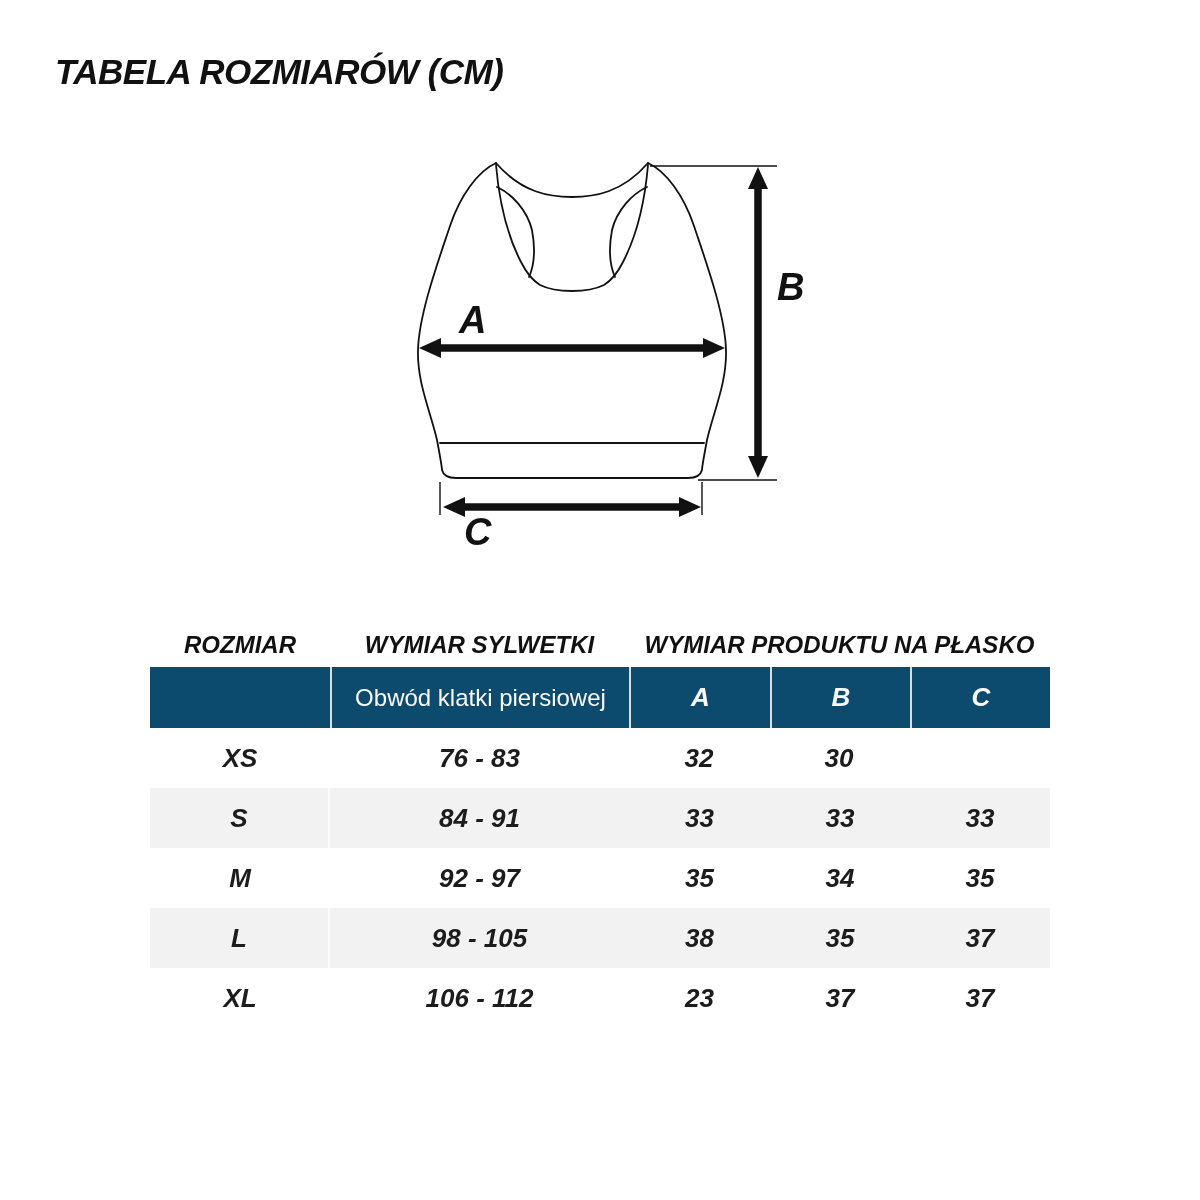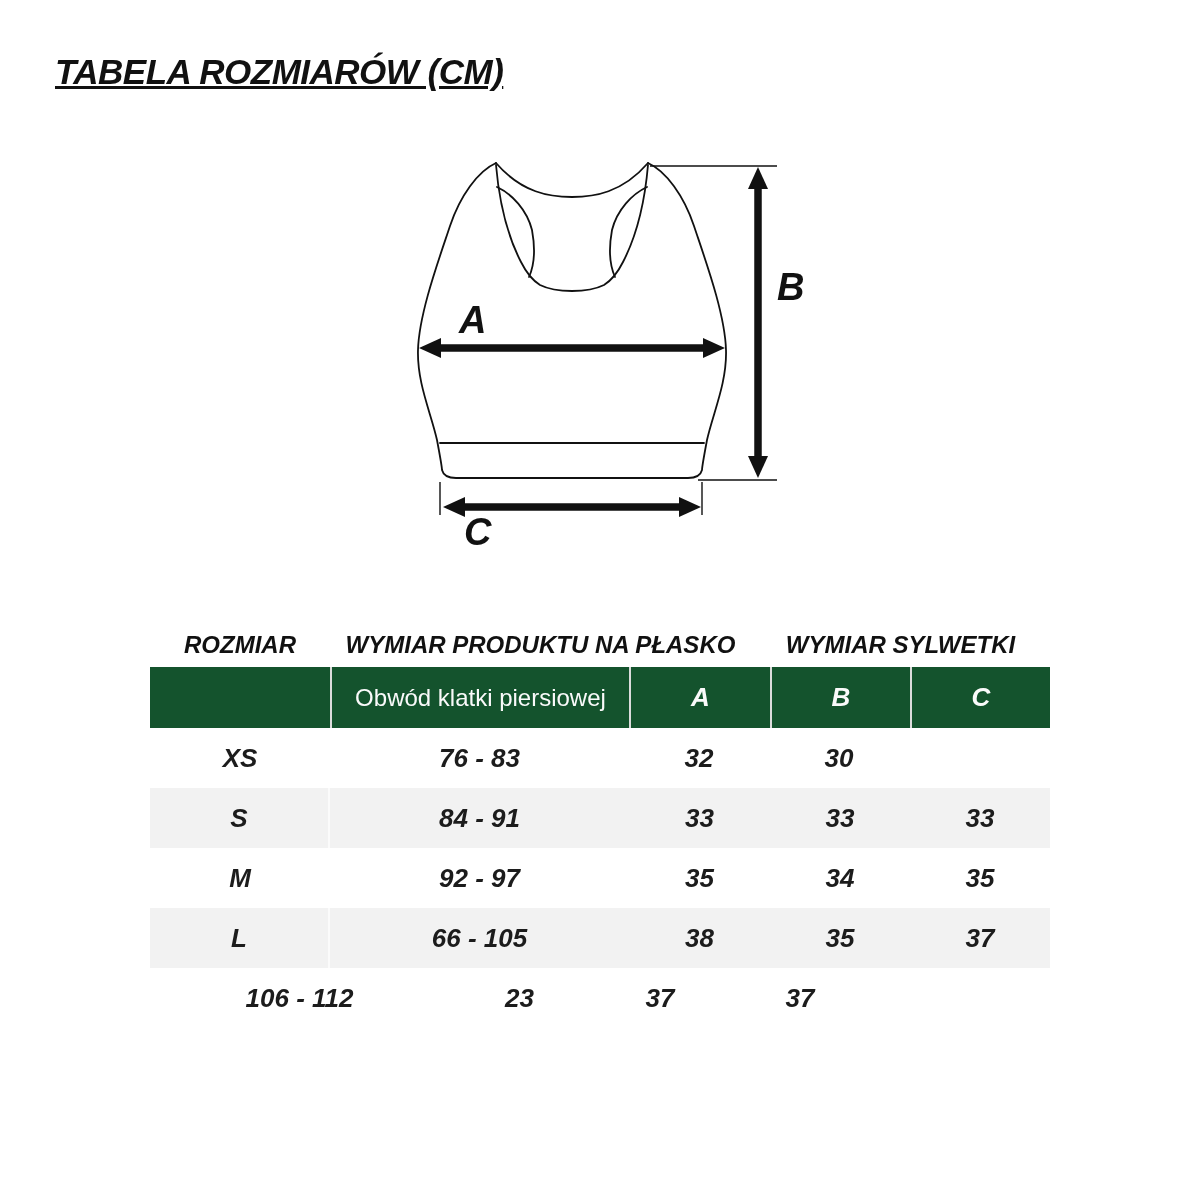--- a/index.html
+++ b/index.html
@@ -13,21 +13,20 @@
   }
   .page-title {
     position: absolute;
     left: 55px; top: 52px;
     font-size: 35px;
     font-weight: bold;
     font-style: italic;
     letter-spacing: -0.5px;
     color: #111111;
     white-space: nowrap;
-    text-decoration: underline;
   }
   .diagram-svg {
     position: absolute;
     left: 0; top: 0;
     width: 1200px; height: 1200px;
     pointer-events: none;
   }
   .diagram-svg path.thin {
     fill: none; stroke: #111111; stroke-width: 1.8;
     stroke-linecap: round;
@@ -61,21 +60,21 @@
     text-align: center;
     color: #111111;
     white-space: nowrap;
   }
   .col-label.w-size  { width: 180px; }
   .col-label.w-body  { width: 299px; }
   .col-label.w-prod  { width: 421px; }
   .head-row {
     display: flex;
     height: 61px;
-    background: #14532d;
+    background: #0c4a6e;
   }
   .head-cell {
     display: flex;
     align-items: center;
     justify-content: center;
     color: #fafafa;
     white-space: nowrap;
   }
   .head-cell + .head-cell { border-left: 2px solid #dcdcdc; }
   .head-cell.chest-head { font-size: 24px; font-weight: normal; }
@@ -162,22 +161,22 @@
   </g>
 
   <text class="dim-label" x="459" y="333">A</text>
   <text class="dim-label" x="777" y="300">B</text>
   <text class="dim-label" x="464" y="545">C</text>
 </svg>
 
 <div class="size-table">
   <div class="col-labels">
     <div class="col-label w-size">ROZMIAR</div>
+    <div class="col-label w-body">WYMIAR SYLWETKI</div>
     <div class="col-label w-prod">WYMIAR PRODUKTU NA PŁASKO</div>
-    <div class="col-label w-body">WYMIAR SYLWETKI</div>
   </div>
 
   <div class="head-row">
     <div class="head-cell w0"></div>
     <div class="head-cell chest-head w1">Obwód klatki piersiowej</div>
     <div class="head-cell letter-head w2">A</div>
     <div class="head-cell letter-head w3">B</div>
     <div class="head-cell letter-head w4">C</div>
   </div>
 
@@ -199,25 +198,26 @@
   <div class="data-row">
     <div class="cell w0">M</div>
     <div class="cell w1">92 - 97</div>
     <div class="cell w2">35</div>
     <div class="cell w3">34</div>
     <div class="cell w4">35</div>
   </div>
 
   <div class="data-row alt">
     <div class="cell w0">L</div>
-    <div class="cell w1">66 - 105</div>
+    <div class="cell w1">98 - 105</div>
     <div class="cell w2">38</div>
     <div class="cell w3">35</div>
     <div class="cell w4">37</div>
   </div>
 
   <div class="data-row">
+    <div class="cell w0">XL</div>
     <div class="cell w1">106 - 112</div>
     <div class="cell w2">23</div>
     <div class="cell w3">37</div>
     <div class="cell w4">37</div>
   </div>
 </div>
 
 </body></html>

